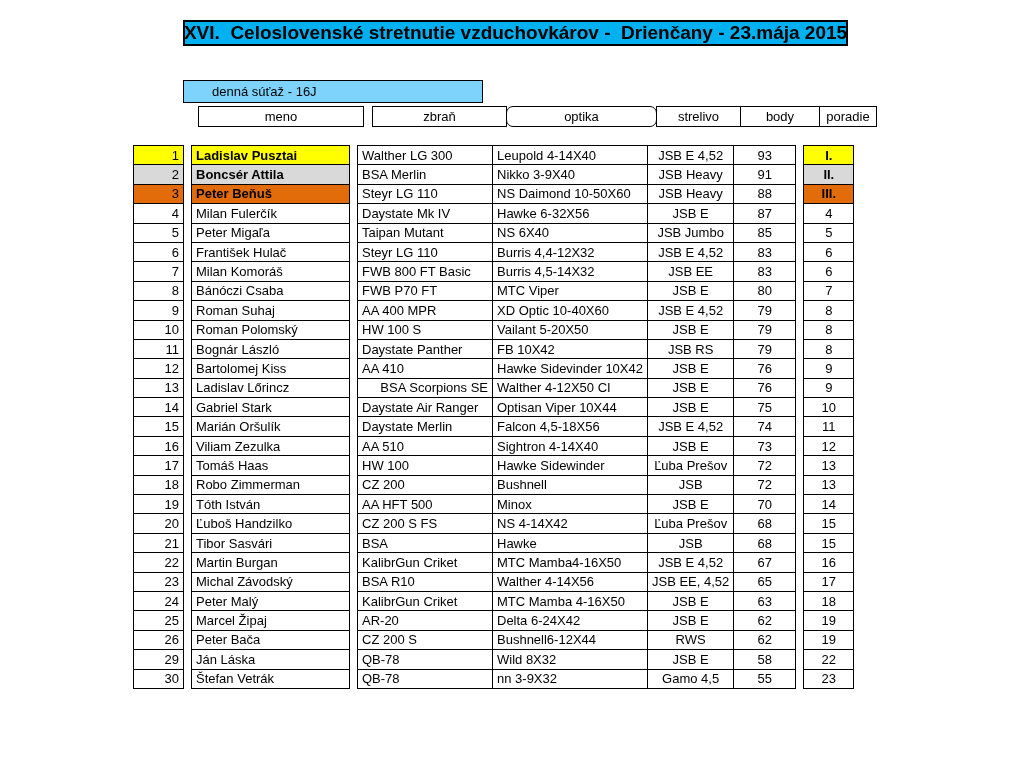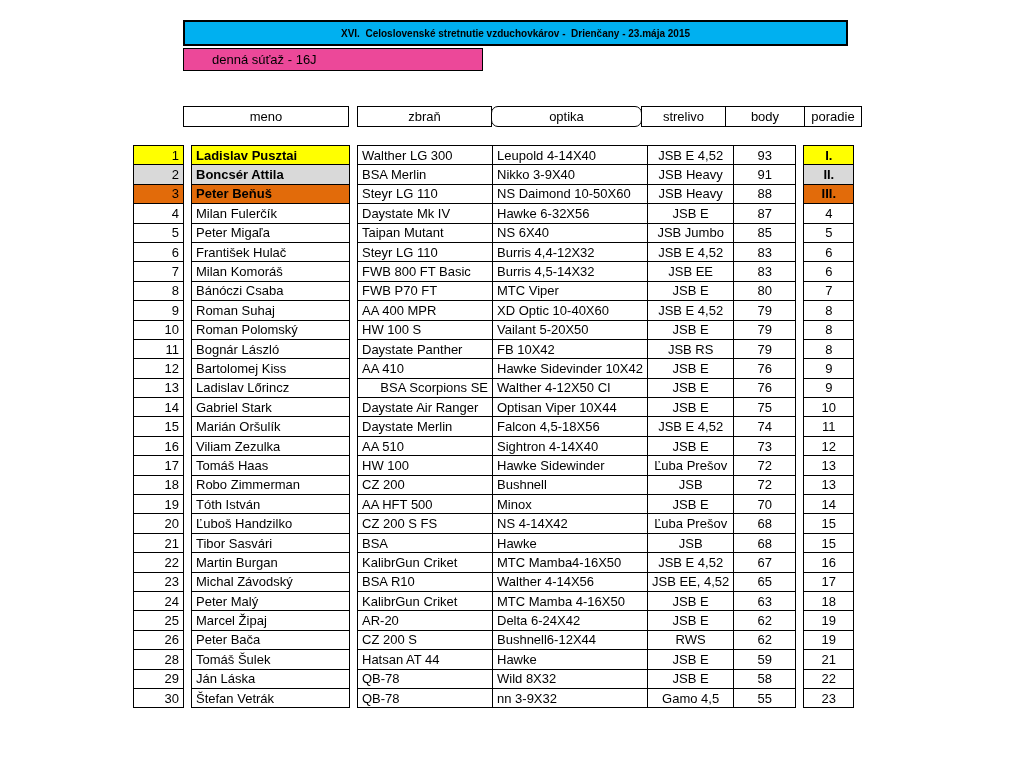--- a/index.html
+++ b/index.html
@@ -13,39 +13,39 @@
   }
 
   
   .title-bar {
     position:absolute; left:183px; top:20px;
     width:665px; height:26px;
     background:#00B0F0;
     border:2px solid #000;
     box-sizing:border-box;
     display:flex; align-items:center; justify-content:center;
-    font-weight:bold; font-size:10px;
+    font-weight:bold; font-size:19px;
     white-space:pre;
   }
 
   
   .subtitle-box {
-    position:absolute; left:183px; top:48px;
+    position:absolute; left:183px; top:80px;
     width:300px; height:23px;
-    background:#ec4899;
+    background:#7dd3fc;
     border:1px solid #000;
     box-sizing:border-box;
     display:flex; align-items:center;
     padding-left:28px;
     font-size:13px;
   }
 
   
   .header-row {
-    position:absolute; left:183px; top:106px;
+    position:absolute; left:198px; top:106px;
     display:flex; font-size:13px;
   }
   .header-cell {
     border:1px solid #000; box-sizing:border-box;
     height:21px; display:flex; align-items:center; justify-content:center;
     background:#fff;
   }
   .hc-meno    { width:166px; }
   .hc-gap     { width:8px; border:none; background:transparent; }
   .hc-zbran   { width:135px; }
@@ -414,32 +414,20 @@
     <td class="ta-l">Peter Bača</td>
     <td class="gap"></td>
     <td class="ta-l">CZ 200 S</td>
     <td class="ta-l">Bushnell6-12X44</td>
     <td class="ta-c">RWS</td>
     <td class="ta-c">62</td>
     <td class="gap"></td>
     <td class="ta-c">19</td>
   </tr>
       <tr>
-    <td class="ta-r">28</td>
-    <td class="gap"></td>
-    <td class="ta-l">Tomáš Šulek</td>
-    <td class="gap"></td>
-    <td class="ta-l">Hatsan AT 44</td>
-    <td class="ta-l">Hawke</td>
-    <td class="ta-c">JSB E</td>
-    <td class="ta-c">59</td>
-    <td class="gap"></td>
-    <td class="ta-c">21</td>
-  </tr>
-      <tr>
     <td class="ta-r">29</td>
     <td class="gap"></td>
     <td class="ta-l">Ján Láska</td>
     <td class="gap"></td>
     <td class="ta-l">QB-78</td>
     <td class="ta-l">Wild 8X32</td>
     <td class="ta-c">JSB E</td>
     <td class="ta-c">58</td>
     <td class="gap"></td>
     <td class="ta-c">22</td>

